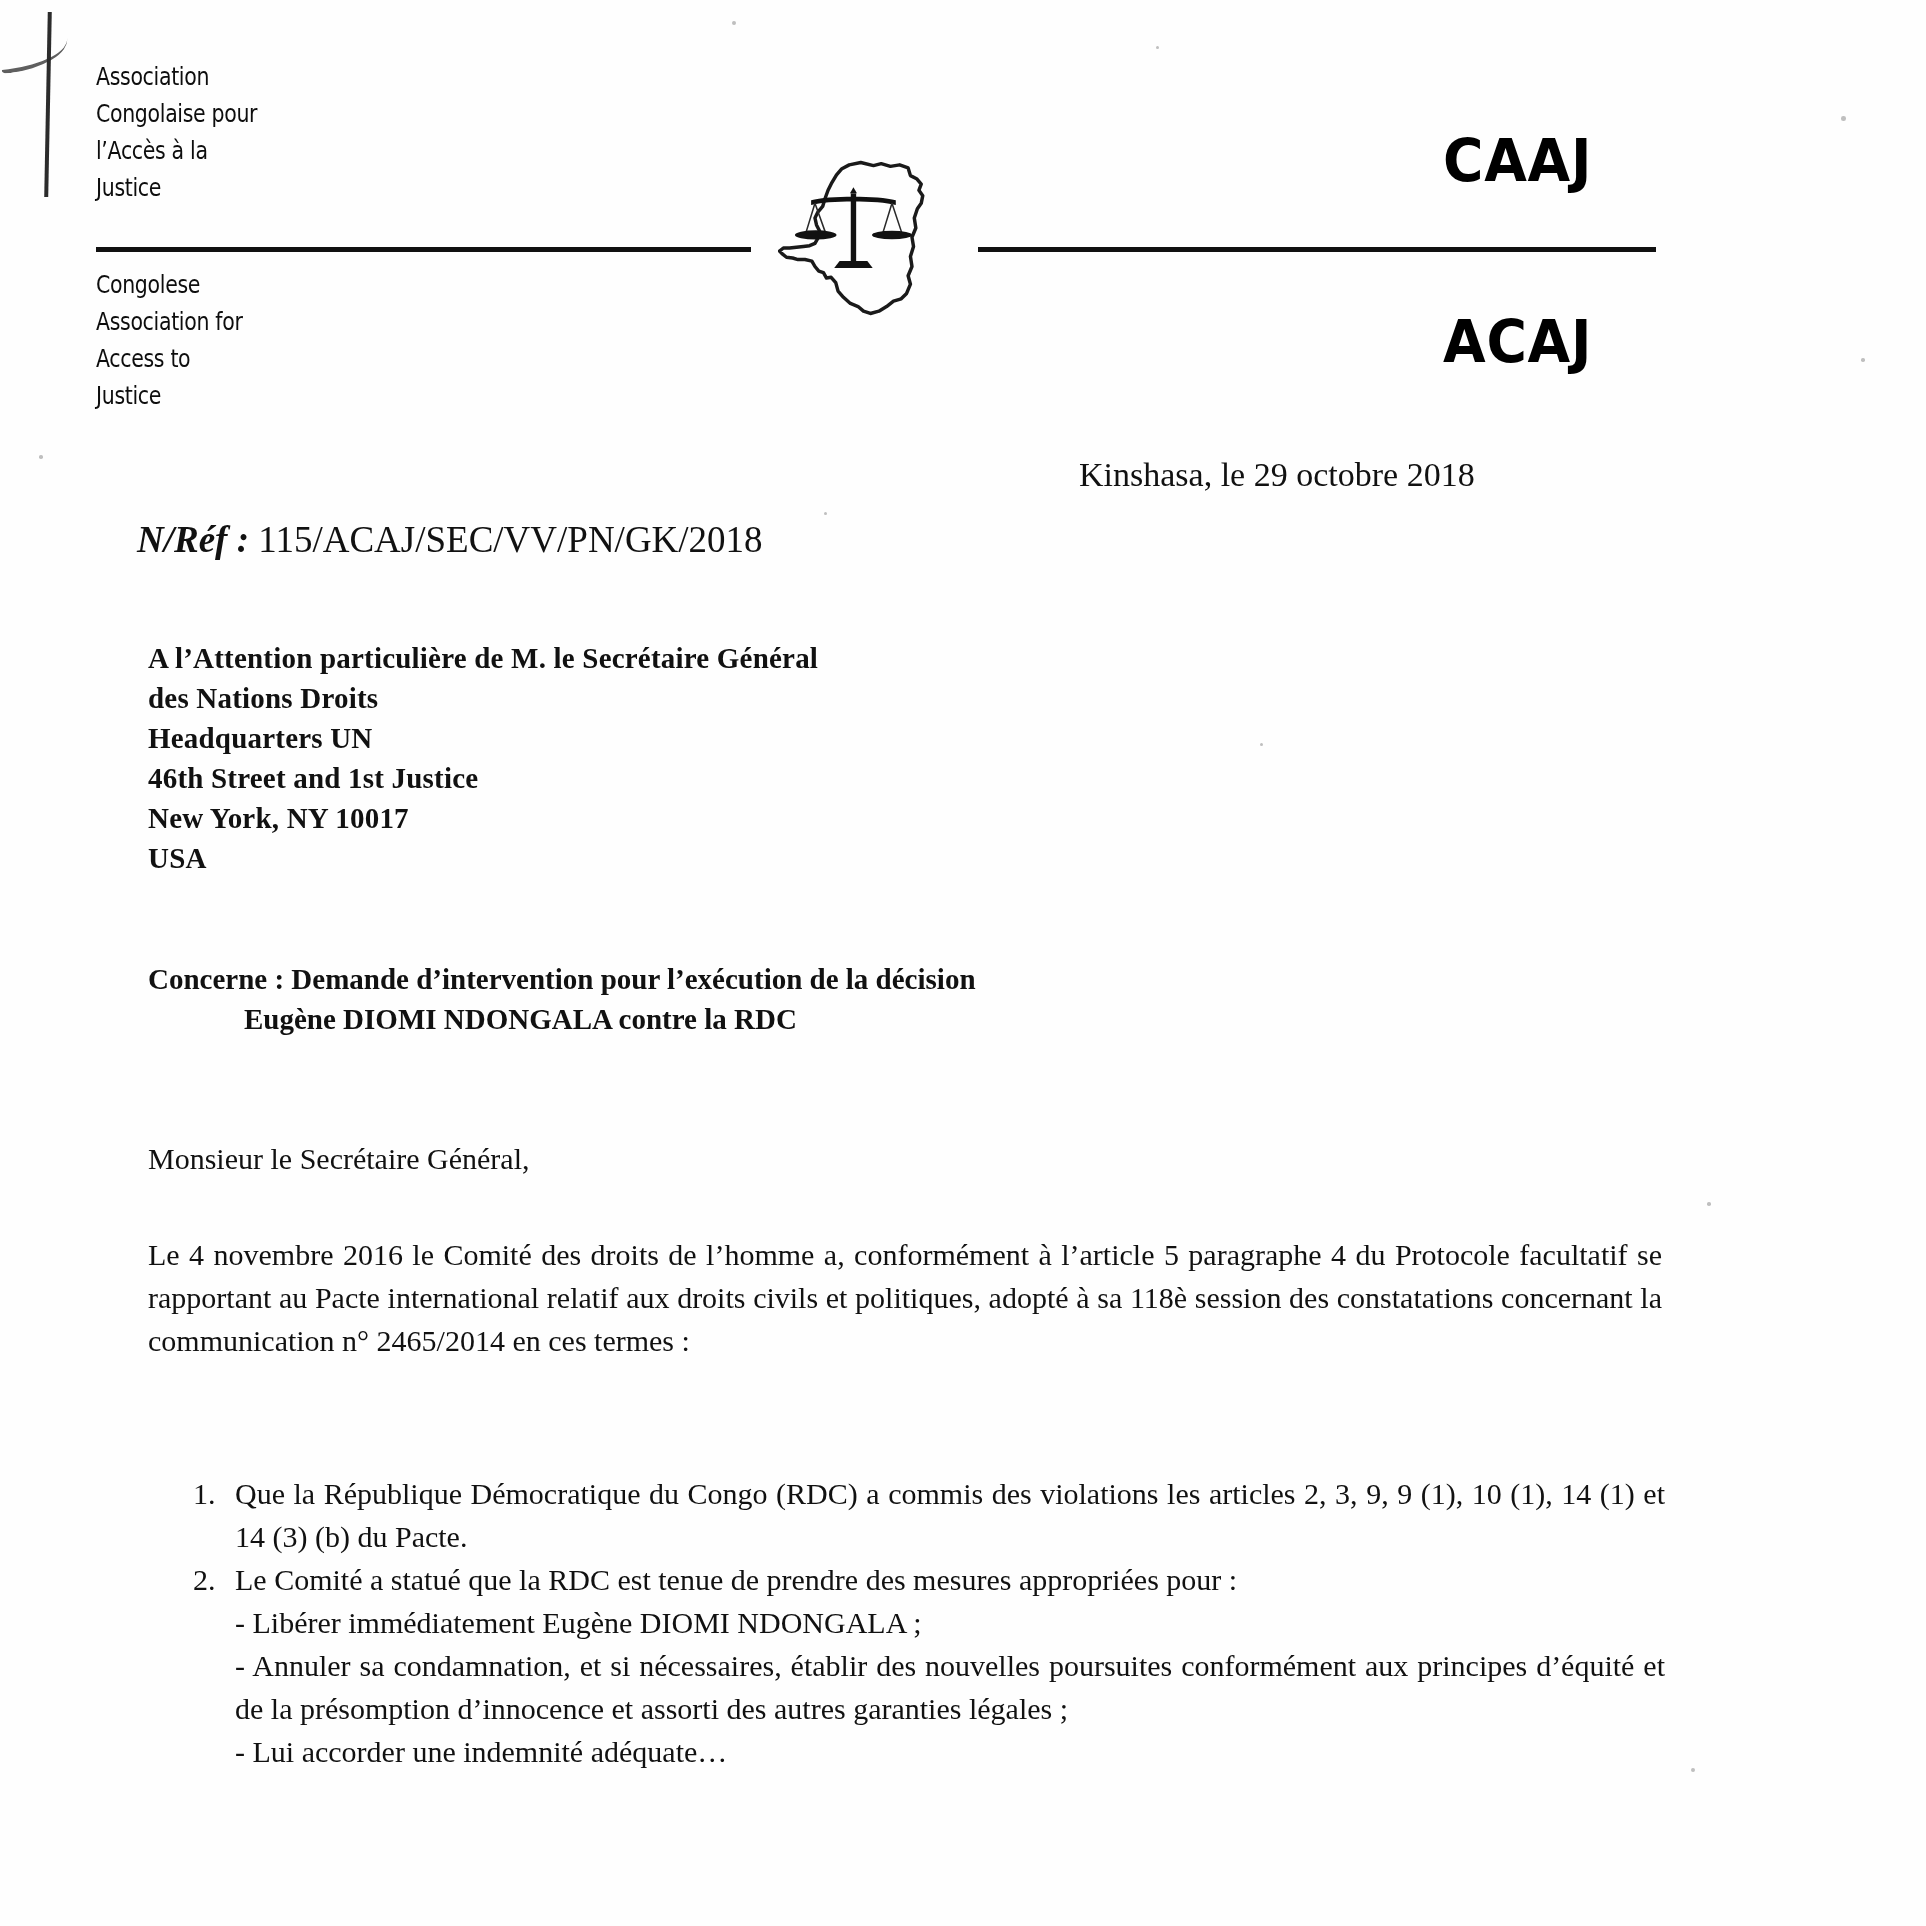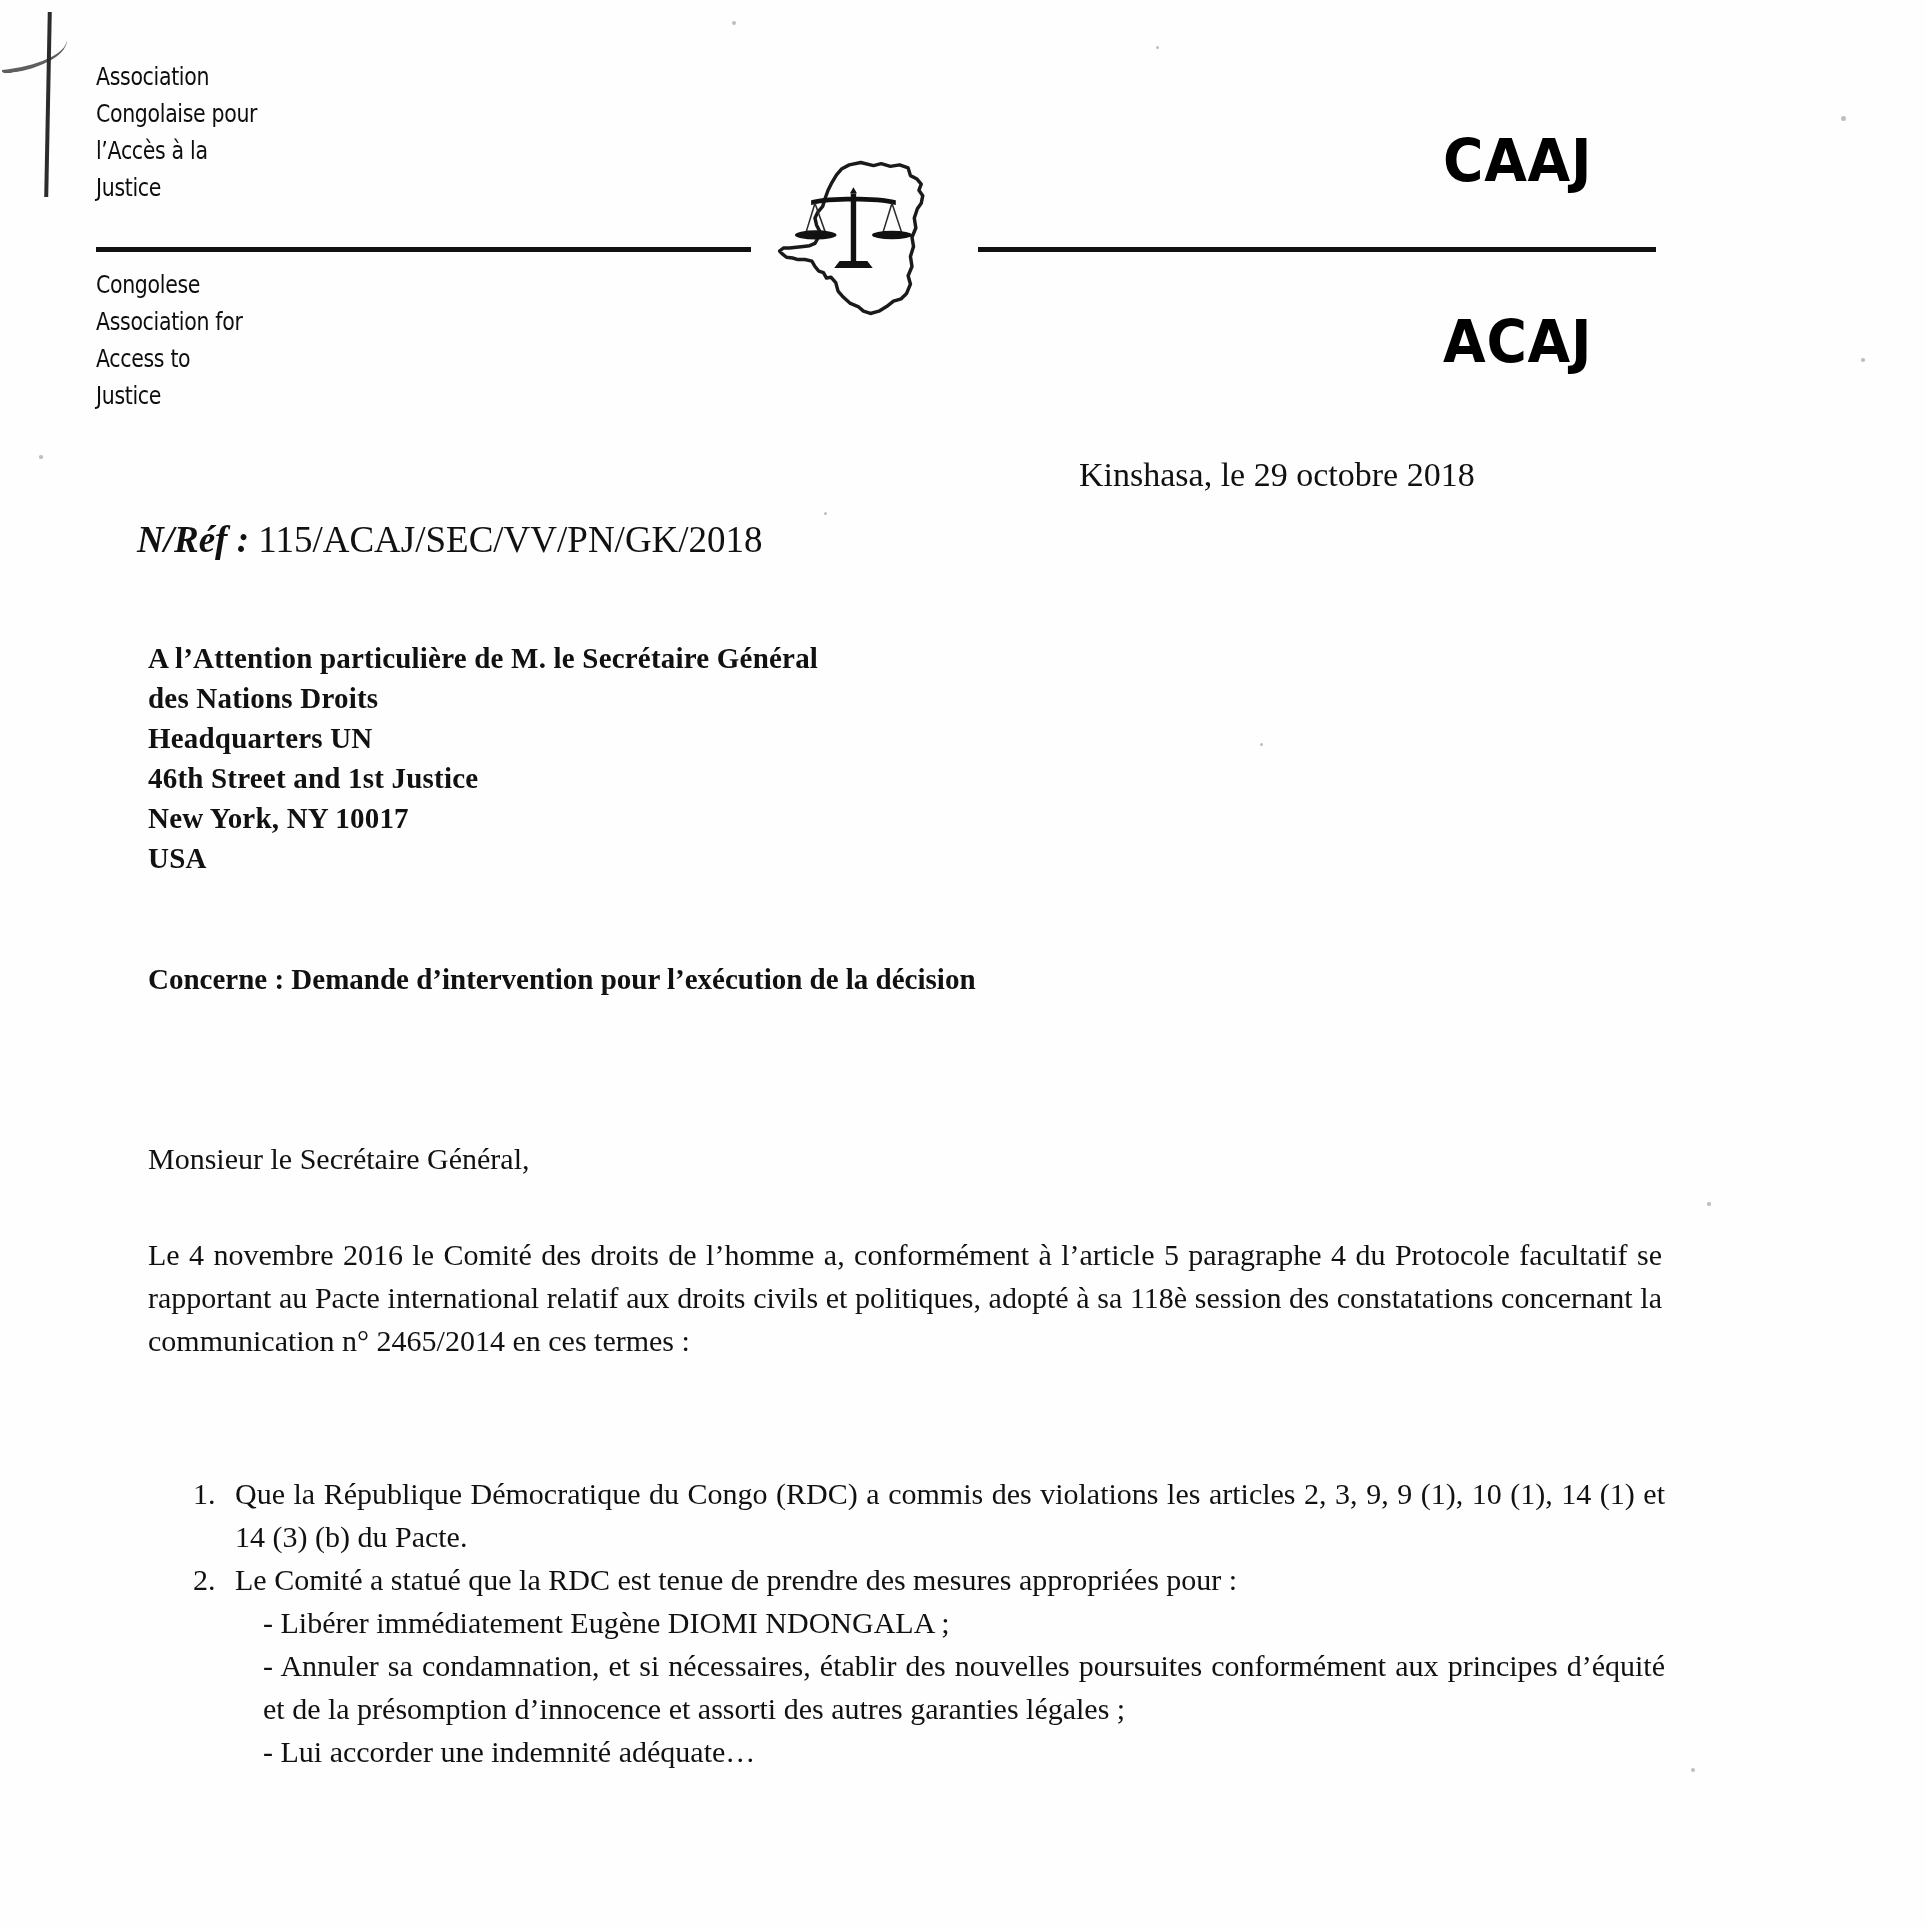--- a/index.html
+++ b/index.html
@@ -186,21 +186,20 @@
   .numlist .num {
     width: 42px;
     flex: 0 0 42px;
   }
   .numlist .txt {
     flex: 1 1 auto;
     text-align: justify;
   }
   .sublines {
     display: block;
-    margin-left: 28px;
   }
   .subline {
     display: block;
     text-align: justify;
   }
 </style>
 </head>
 <body>
 
 <div class="page">
@@ -278,20 +277,21 @@
     <div>46th Street and 1st Justice</div>
     <div>New York, NY 10017</div>
     <div>USA</div>
   </div>
 
   <div class="concerne">
     <div>
       <span class="kw">Concerne :</span>
       <span>Demande d’intervention pour l’exécution de la décision</span>
     </div>
+    <div class="cont">Eugène DIOMI NDONGALA contre la RDC</div>
   </div>
 
   <div class="salutation">Monsieur le Secrétaire Général,</div>
 
   <div class="para p1">Le 4 novembre 2016 le Comité des droits de l’homme a, conformément à l’article 5 paragraphe 4 du Protocole facultatif se rapportant au Pacte international relatif aux droits civils et politiques, adopté à sa 118è session des constatations concernant la communication n° 2465/2014 en ces termes :</div>
 
   <div class="numlist">
     <div class="li">
       <span class="num">1.</span>
       <span class="txt">Que la République Démocratique du Congo (RDC) a commis des violations les articles 2, 3, 9, 9 (1), 10 (1), 14 (1) et 14 (3) (b) du Pacte.</span>

